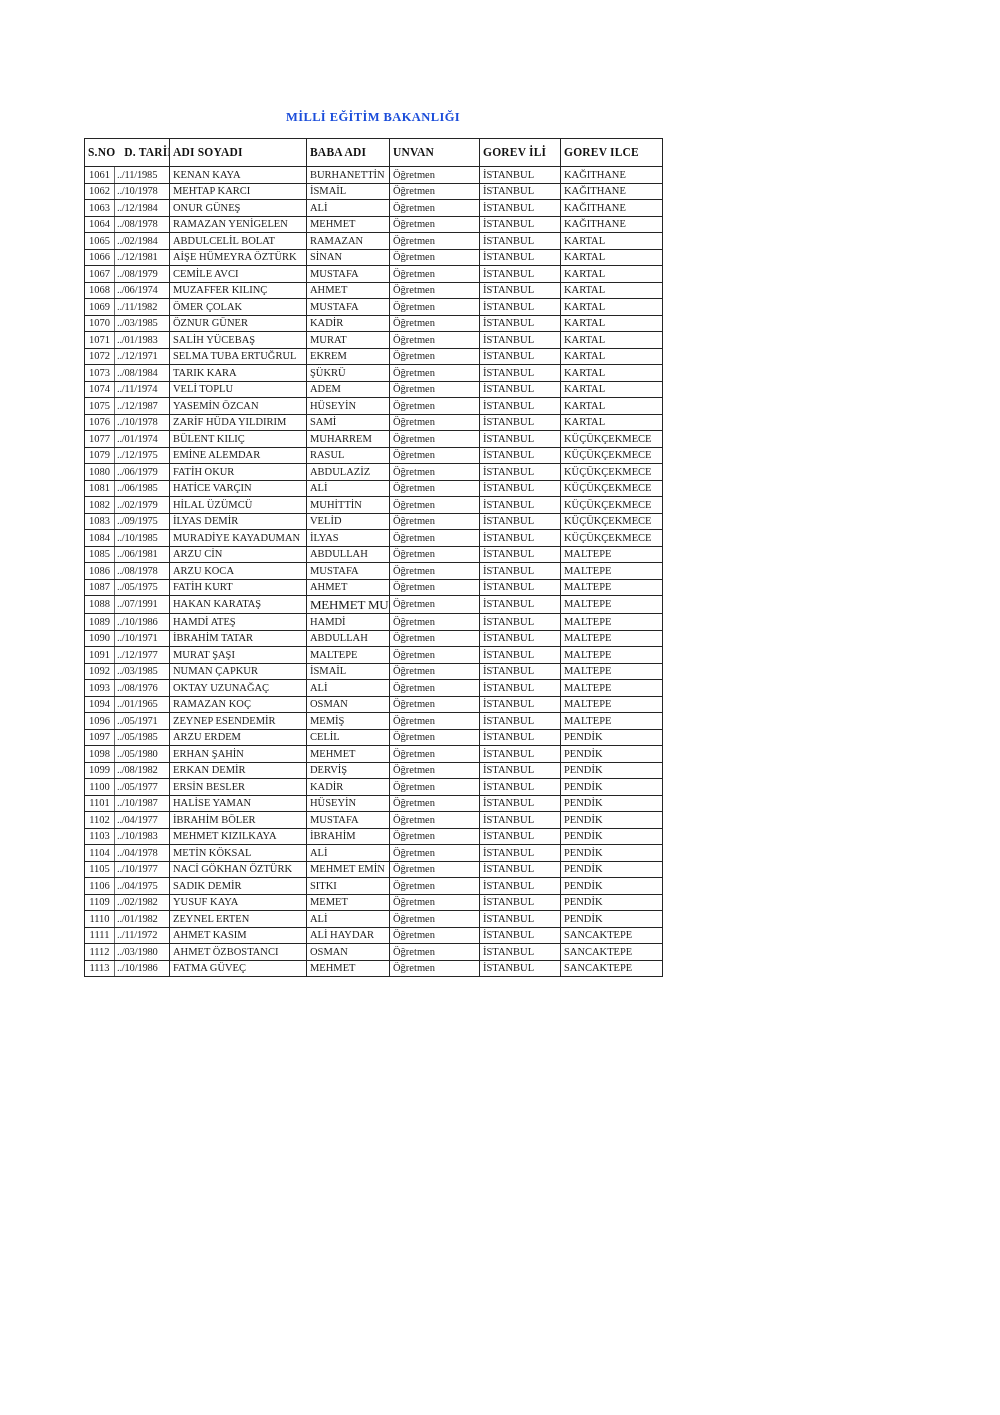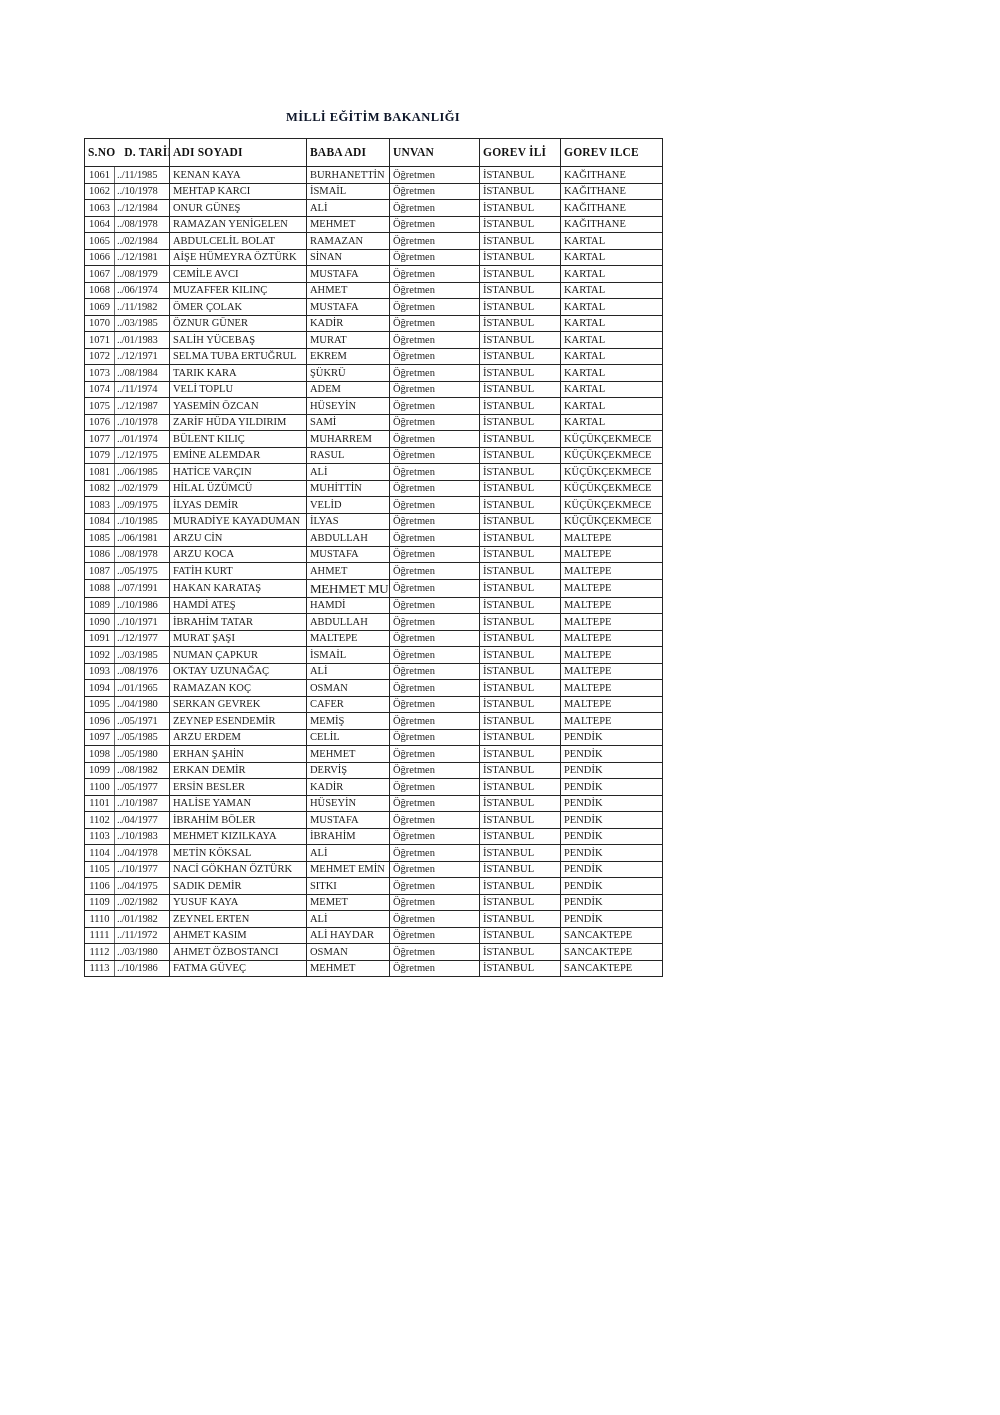--- a/index.html
+++ b/index.html
@@ -19,21 +19,21 @@
   }
   .doc-title {
     position: absolute;
     top: 110px;
     left: 84px;
     width: 578px;
     text-align: center;
     font-size: 12.5px;
     font-weight: bold;
     letter-spacing: 0.4px;
-    color: #0f172a;
+    color: #1d4ed8;
     font-family: "Liberation Serif", "DejaVu Serif", serif;
   }
   table.roster {
     position: absolute;
     left: 84px;
     top: 138px;
     width: 578px;
     border-collapse: collapse;
     table-layout: fixed;
     background: #fefefe;
@@ -262,20 +262,29 @@
         <tr>
           <td class="col-sno">1079</td>
           <td class="col-dtarihi">../12/1975</td>
           <td class="col-adi-soyadi">EMİNE ALEMDAR</td>
           <td class="col-baba-adi">RASUL</td>
           <td class="col-unvan">Öğretmen</td>
           <td class="col-gorev-ili">İSTANBUL</td>
           <td class="col-gorev-ilce">KÜÇÜKÇEKMECE</td>
         </tr>
         <tr>
+          <td class="col-sno">1080</td>
+          <td class="col-dtarihi">../06/1979</td>
+          <td class="col-adi-soyadi">FATİH OKUR</td>
+          <td class="col-baba-adi">ABDULAZİZ</td>
+          <td class="col-unvan">Öğretmen</td>
+          <td class="col-gorev-ili">İSTANBUL</td>
+          <td class="col-gorev-ilce">KÜÇÜKÇEKMECE</td>
+        </tr>
+        <tr>
           <td class="col-sno">1081</td>
           <td class="col-dtarihi">../06/1985</td>
           <td class="col-adi-soyadi">HATİCE VARÇIN</td>
           <td class="col-baba-adi">ALİ</td>
           <td class="col-unvan">Öğretmen</td>
           <td class="col-gorev-ili">İSTANBUL</td>
           <td class="col-gorev-ilce">KÜÇÜKÇEKMECE</td>
         </tr>
         <tr>
           <td class="col-sno">1082</td>
@@ -383,29 +392,20 @@
           <td class="col-baba-adi">ALİ</td>
           <td class="col-unvan">Öğretmen</td>
           <td class="col-gorev-ili">İSTANBUL</td>
           <td class="col-gorev-ilce">MALTEPE</td>
         </tr>
         <tr>
           <td class="col-sno">1094</td>
           <td class="col-dtarihi">../01/1965</td>
           <td class="col-adi-soyadi">RAMAZAN KOÇ</td>
           <td class="col-baba-adi">OSMAN</td>
-          <td class="col-unvan">Öğretmen</td>
-          <td class="col-gorev-ili">İSTANBUL</td>
-          <td class="col-gorev-ilce">MALTEPE</td>
-        </tr>
-        <tr>
-          <td class="col-sno">1095</td>
-          <td class="col-dtarihi">../04/1980</td>
-          <td class="col-adi-soyadi">SERKAN GEVREK</td>
-          <td class="col-baba-adi">CAFER</td>
           <td class="col-unvan">Öğretmen</td>
           <td class="col-gorev-ili">İSTANBUL</td>
           <td class="col-gorev-ilce">MALTEPE</td>
         </tr>
         <tr>
           <td class="col-sno">1096</td>
           <td class="col-dtarihi">../05/1971</td>
           <td class="col-adi-soyadi">ZEYNEP ESENDEMİR</td>
           <td class="col-baba-adi">MEMİŞ</td>
           <td class="col-unvan">Öğretmen</td>

